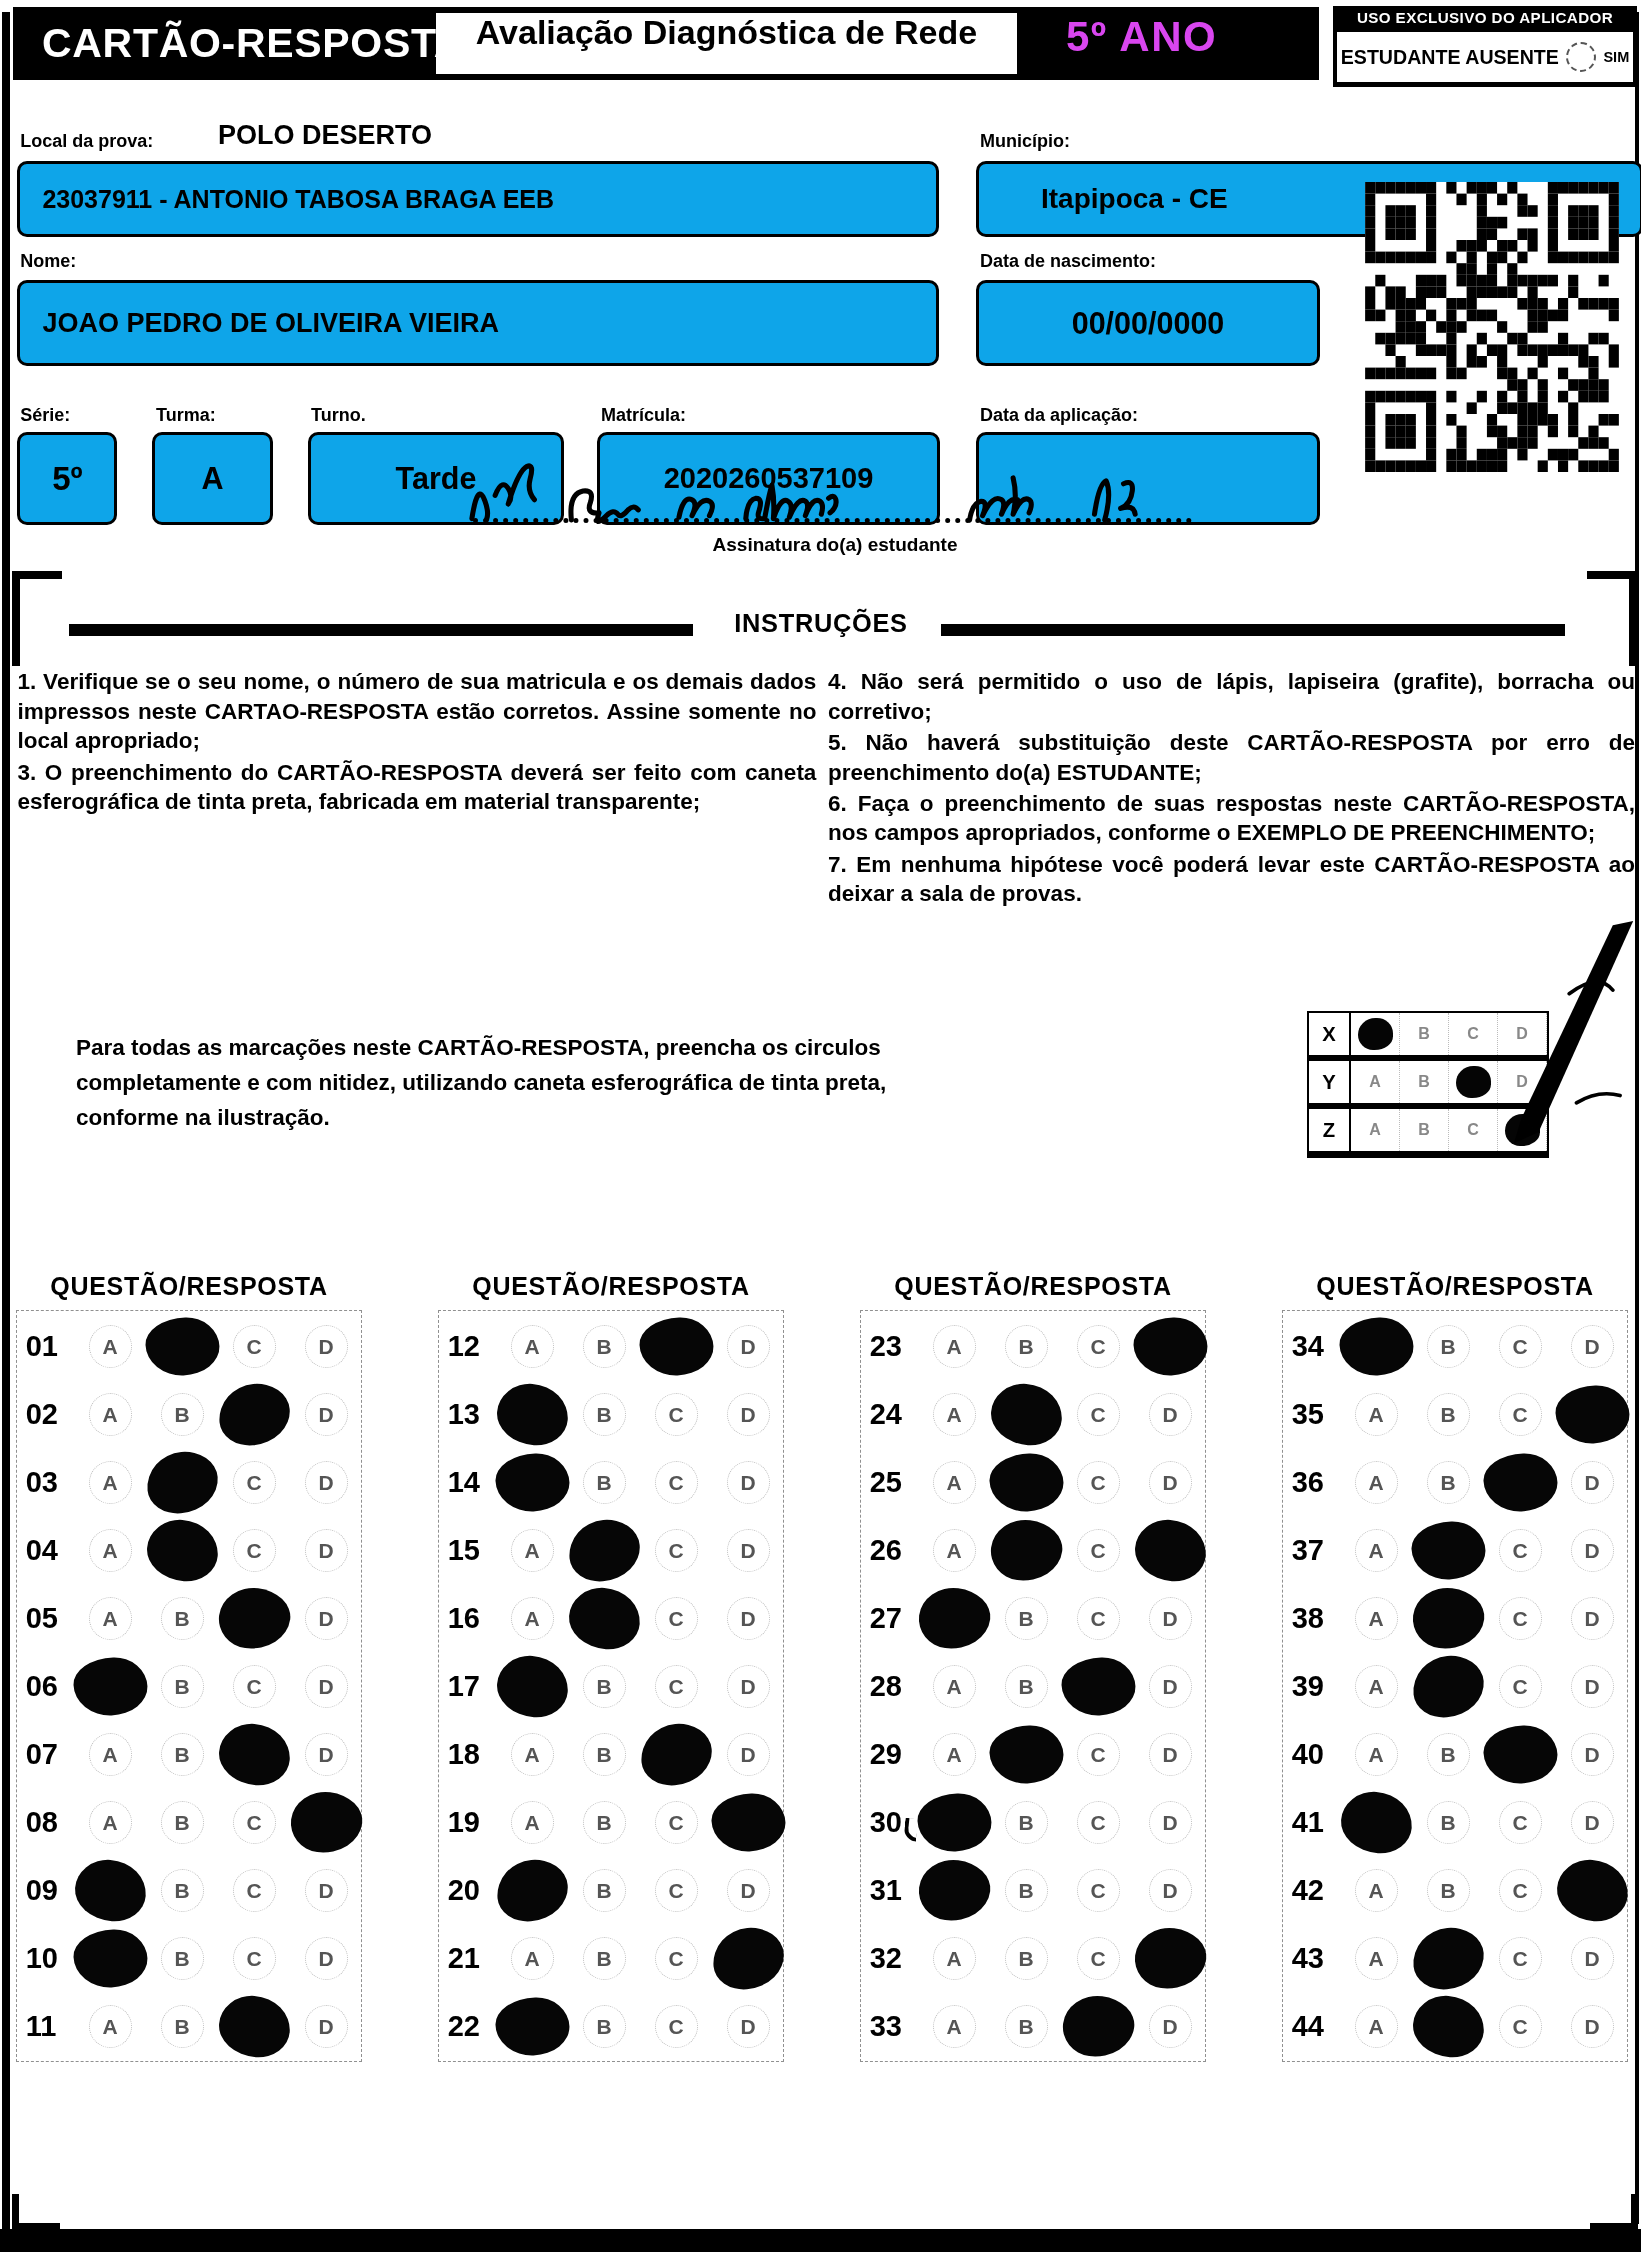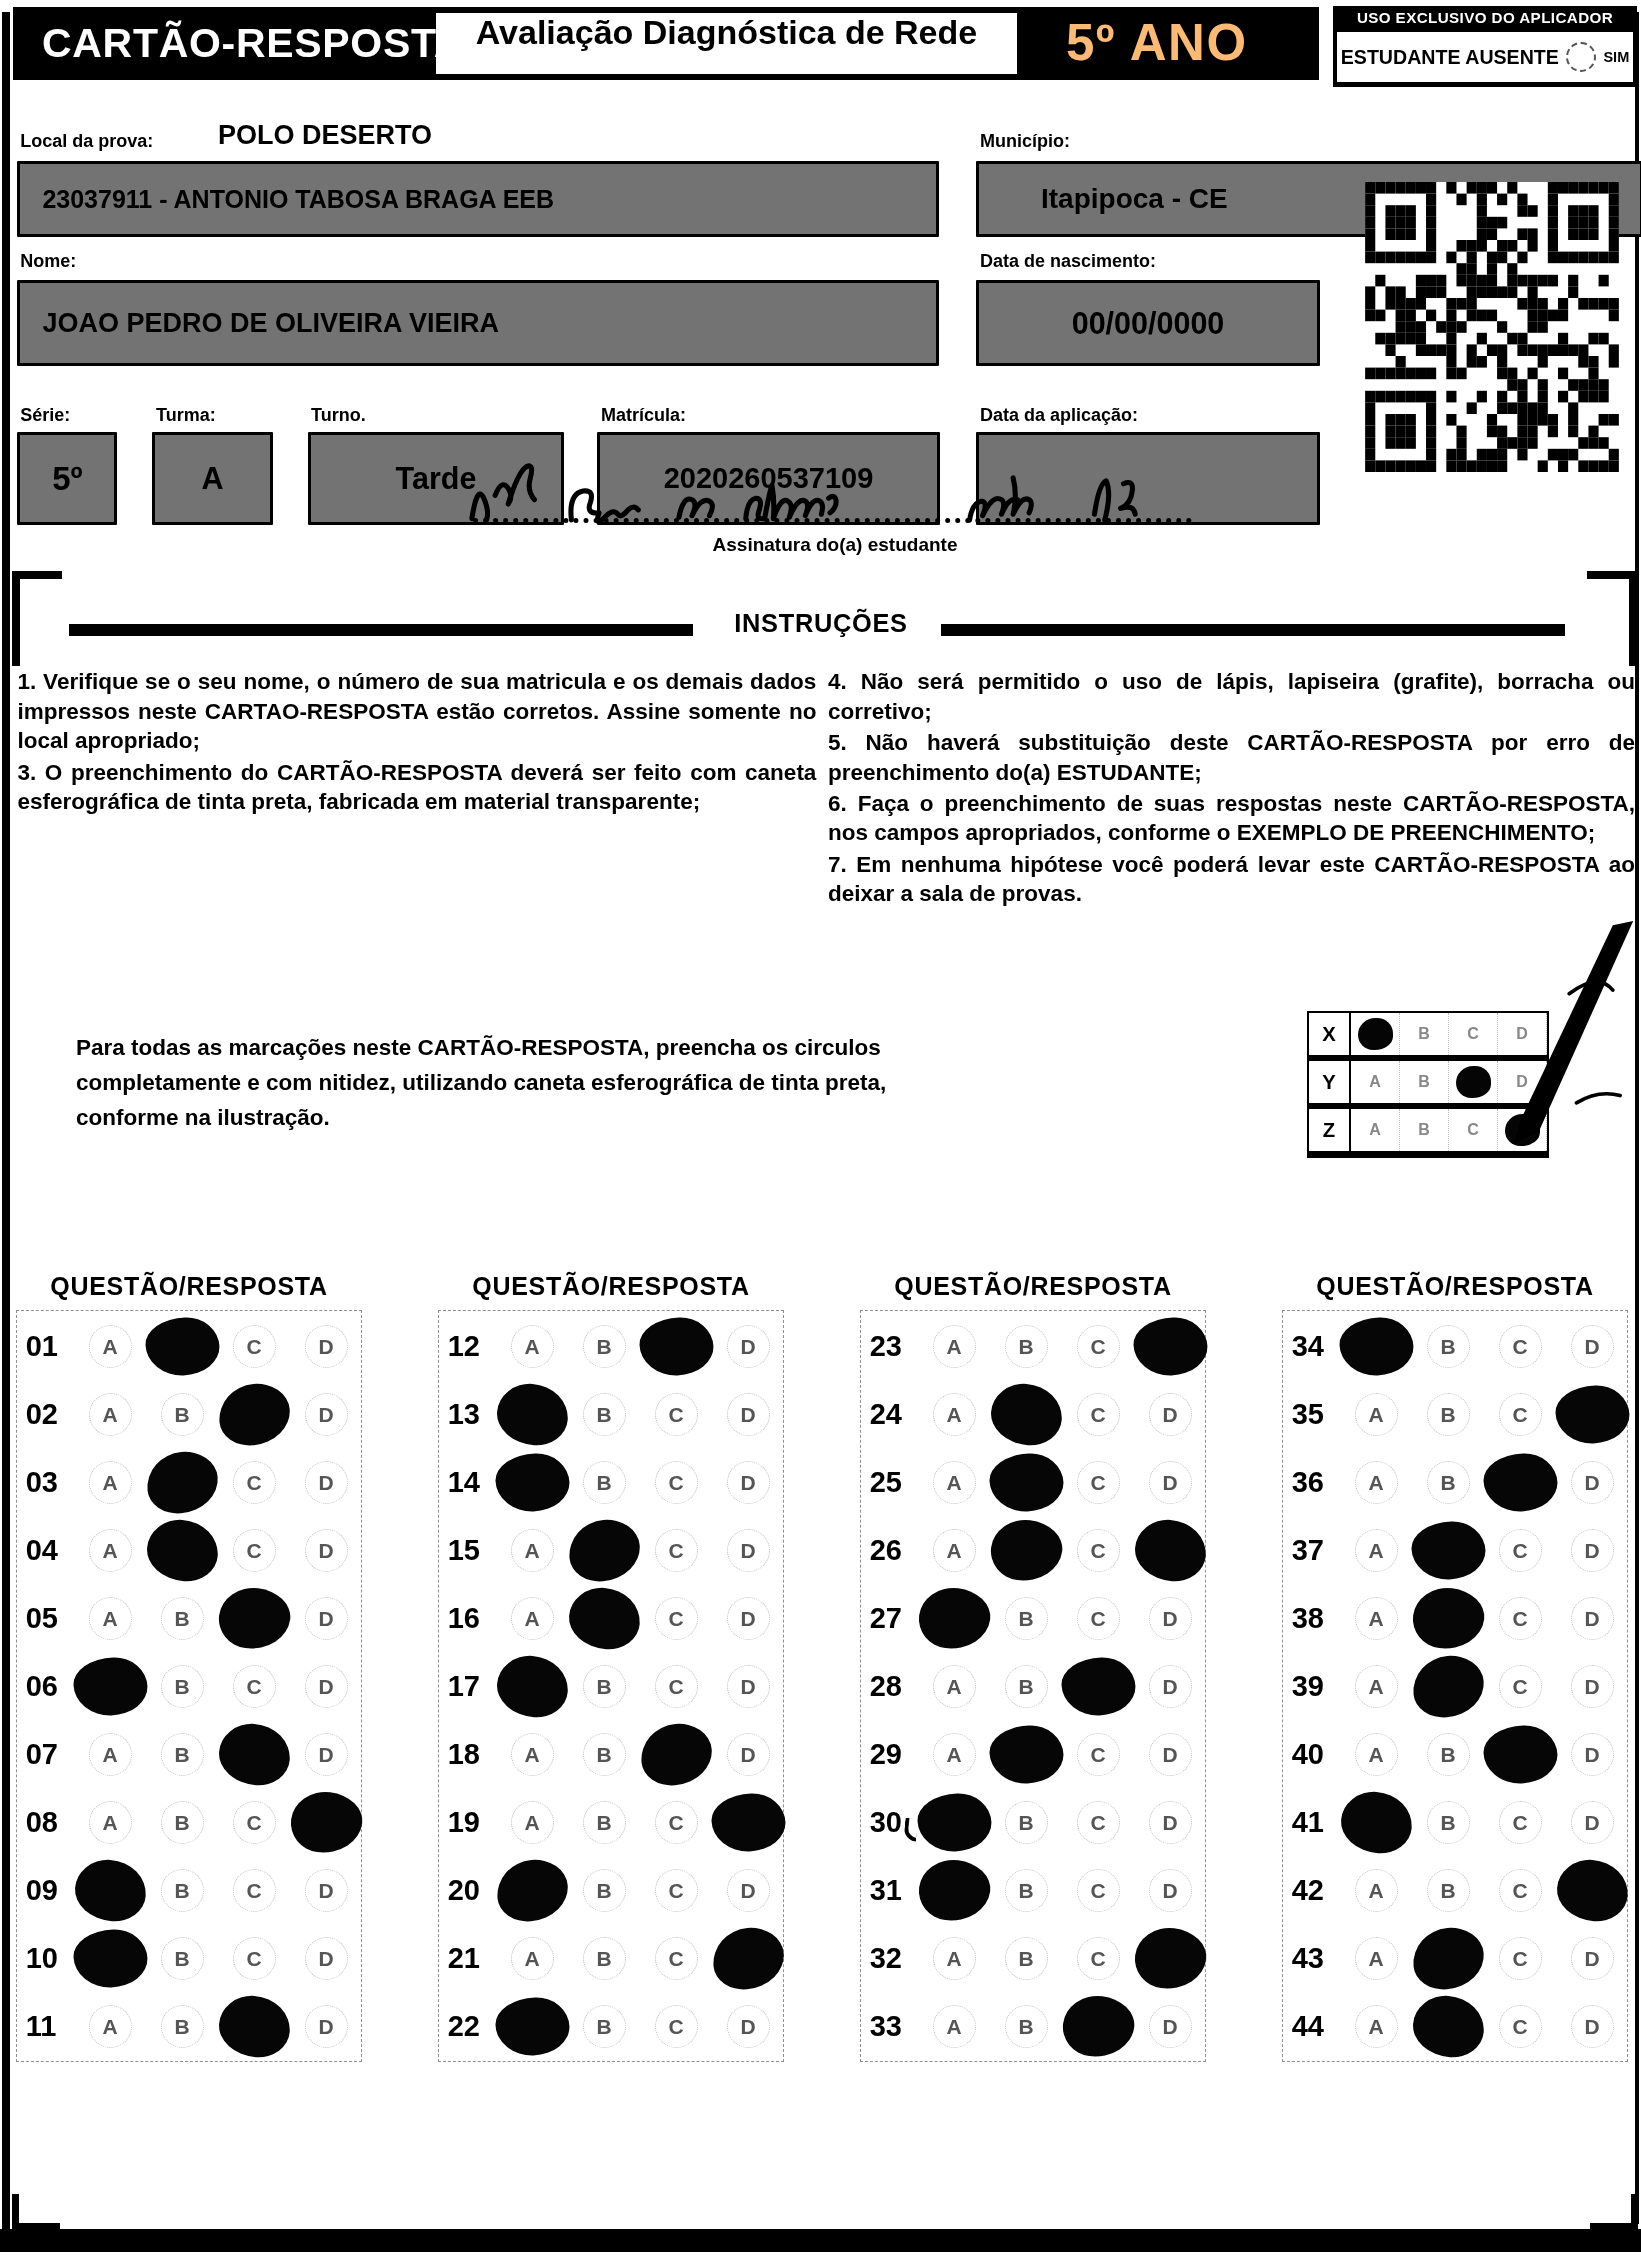--- a/index.html
+++ b/index.html
@@ -17,34 +17,34 @@
   .bracket{width:42px;height:87px;}
   .bracket.l{left:11.6px;top:571px;border-left:8px solid #000;border-top:8px solid #000;}
   .bracket.r{left:1587px;top:571px;border-right:8px solid #000;border-top:8px solid #000;}
 
   
   .topbar{left:13px;top:7.3px;width:1306px;height:73px;background:#000;}
   .sheet-title{left:29px;top:13px;color:#fff;font-size:41px;font-weight:800;letter-spacing:0.7px;}
   .subtitle-box{left:423px;top:5.8px;width:581px;height:61px;background:#fff;
                 display:flex;align-items:flex-start;justify-content:center;}
   .subtitle-box span{font-size:34px;font-weight:800;}
-  .grade{left:1053px;top:5.8px;color:#fdba74;font-size:51px;font-weight:900;letter-spacing:1.5px;}
+  .grade{left:1053px;top:5.8px;color:#d946ef;font-size:42px;font-weight:900;letter-spacing:1.5px;}
   .apl-box{left:1333px;top:5.8px;width:304px;height:81px;background:#000;}
   .apl-title{position:absolute;top:3.6px;left:0;width:100%;text-align:center;color:#fff;
              font-size:15.2px;font-weight:800;letter-spacing:0.4px;}
   .apl-body{position:absolute;left:4.4px;top:26px;right:4.4px;bottom:4.4px;background:#fff;
             display:flex;align-items:center;justify-content:center;gap:7.3px;}
   .apl-body .lbl{font-size:19.6px;font-weight:800;}
   .apl-circle{width:26px;height:26px;border:2.2px dashed #555;border-radius:50%;display:inline-block;}
   .apl-sim{font-size:14.5px;font-weight:800;}
 
   
   .flabel{font-size:18px;font-weight:700;}
   .fvalue-inline{font-size:27px;font-weight:800;}
-  .fbox{border:3.6px solid #000;border-radius:1px;background:#737373;display:flex;align-items:center;}
+  .fbox{border:3.6px solid #000;border-radius:10px;background:#0ea5e9;display:flex;align-items:center;}
   .fbox .val{font-size:26px;font-weight:800;white-space:nowrap;}
 
   
   .sig-line{left:473px;top:518px;width:719px;border-bottom:5.1px dotted #000;}
   .sig-label{left:479px;top:534px;width:712px;text-align:center;font-size:19px;font-weight:800;}
 
   
   .ins-title{left:0;top:609px;width:1642px;text-align:center;font-size:25.4px;font-weight:900;letter-spacing:0.7px;}
   .ins-bar{top:624px;height:11.6px;background:#000;}
   .ins-col p{margin:0 0 1.5px 0;font-size:22.5px;font-weight:600;line-height:1.32;text-align:justify;}

